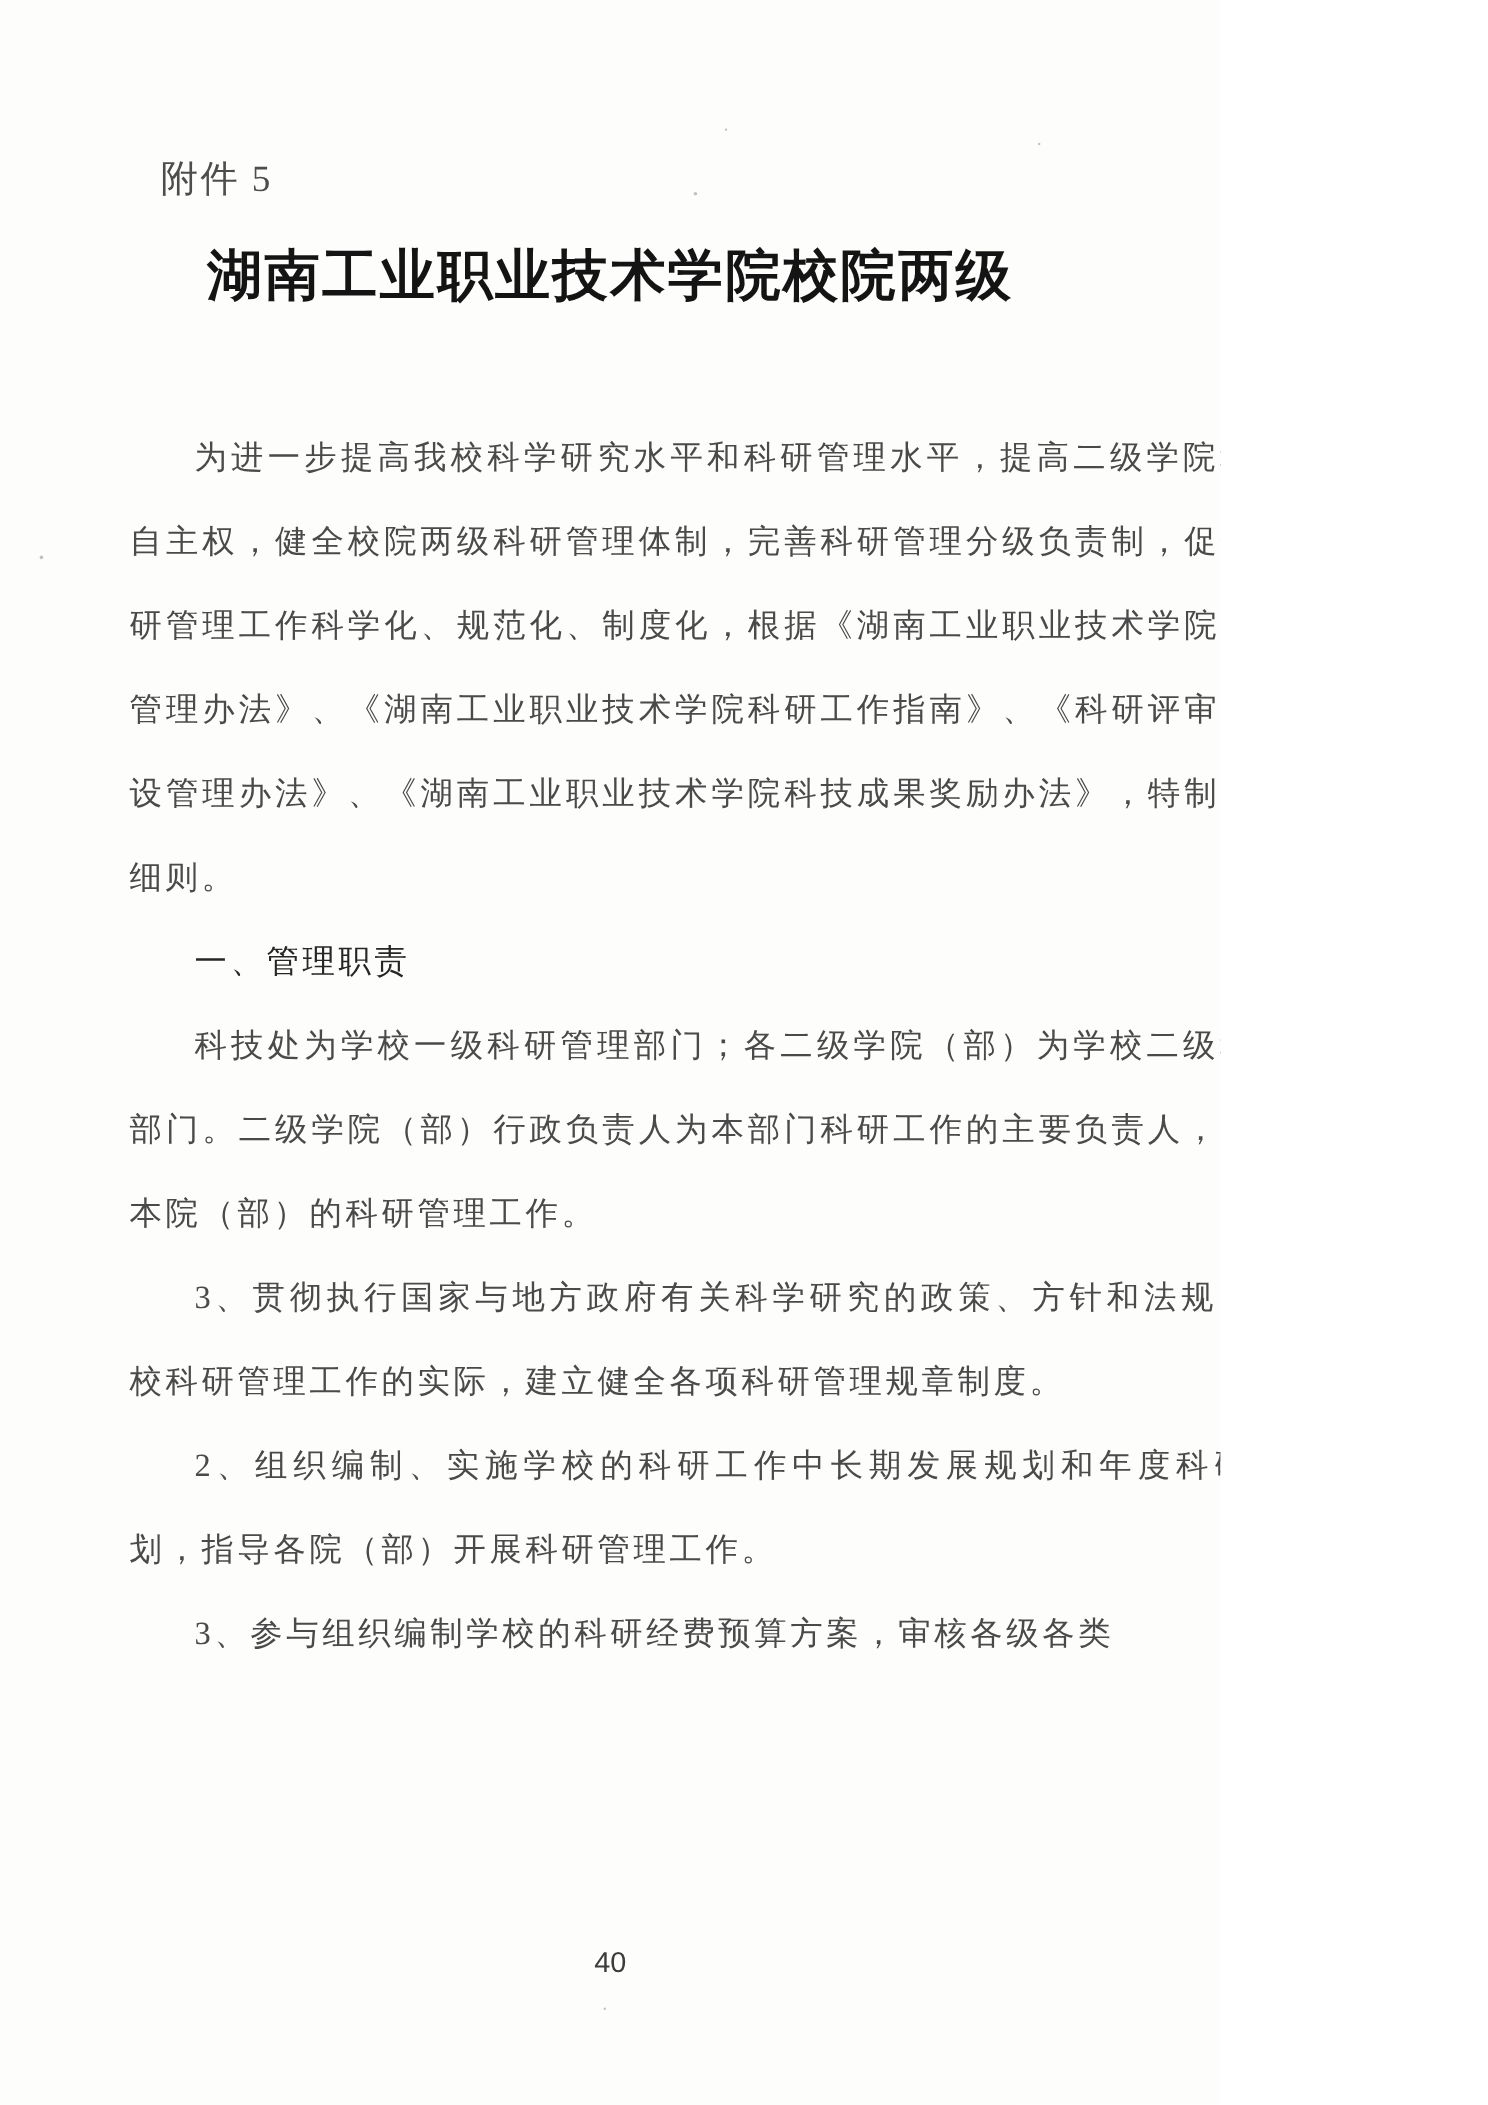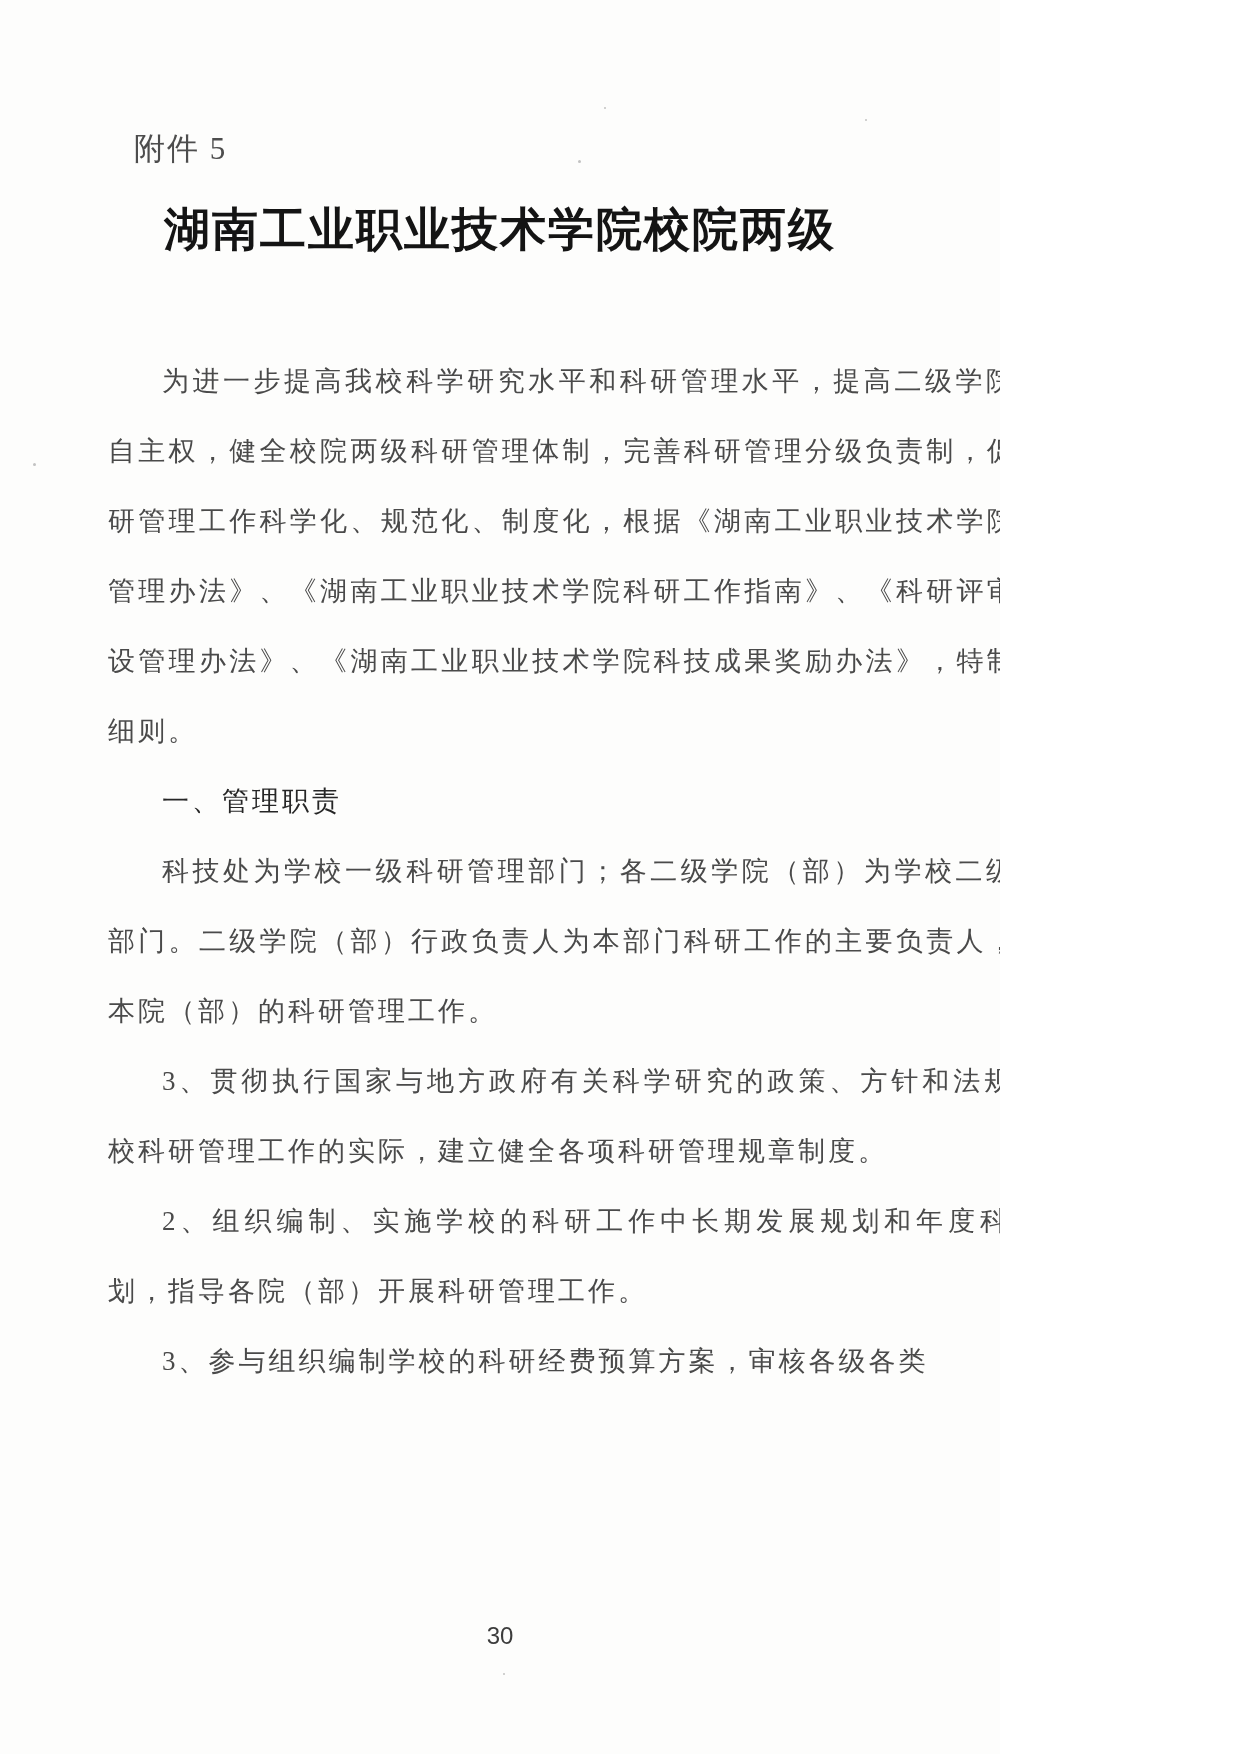--- a/index.html
+++ b/index.html
@@ -11,20 +11,21 @@
     width: 1240px;
     height: 1754px;
     font-family: "Liberation Serif", serif;
   }
   .page {
     position: relative;
     width: 1000px;
     height: 1754px;
     background: #fdfdfc;
     overflow: hidden;
+    padding-left: 17px;
   }
   .attachment {
     position: absolute;
     left: 134px;
     top: 128px;
     font-size: 31px;
     color: #4d4d4d;
     letter-spacing: 2px;
   }
   .title {
@@ -95,21 +96,21 @@
 
   <div class="content">
     <p class="para">为进一步提高我校科学研究水平和科研管理水平，提高二级学院科研管理自主权，健全校院两级科研管理体制，完善科研管理分级负责制，促使我校科研管理工作科学化、规范化、制度化，根据《湖南工业职业技术学院科研经费管理办法》、《湖南工业职业技术学院科研工作指南》、《科研评审专家库建设管理办法》、《湖南工业职业技术学院科技成果奖励办法》，特制定本实施细则。</p>
     <p class="heading1">一、管理职责</p>
     <p class="para">科技处为学校一级科研管理部门；各二级学院（部）为学校二级科研管理部门。二级学院（部）行政负责人为本部门科研工作的主要负责人，具体负责本院（部）的科研管理工作。</p>
     <p class="para">3、贯彻执行国家与地方政府有关科学研究的政策、方针和法规。结合学校科研管理工作的实际，建立健全各项科研管理规章制度。</p>
     <p class="para">2、组织编制、实施学校的科研工作中长期发展规划和年度科研工作计划，指导各院（部）开展科研管理工作。</p>
     <p class="para">3、参与组织编制学校的科研经费预算方案，审核各级各类</p>
   </div>
 
-  <div class="footer">30</div>
+  <div class="footer">40</div>
 
   <div class="speck" style="left:578px; top:160px; width:3px; height:3px;"></div>
   <div class="speck" style="left:604px; top:107px; width:2px; height:2px;"></div>
   <div class="speck" style="left:33px; top:463px; width:3px; height:3px;"></div>
   <div class="speck" style="left:1180px; top:248px; width:2px; height:2px;"></div>
   <div class="speck" style="left:865px; top:119px; width:2px; height:2px;"></div>
   <div class="speck" style="left:503px; top:1673px; width:2px; height:2px;"></div>
 </div>
 
 </body></html>

